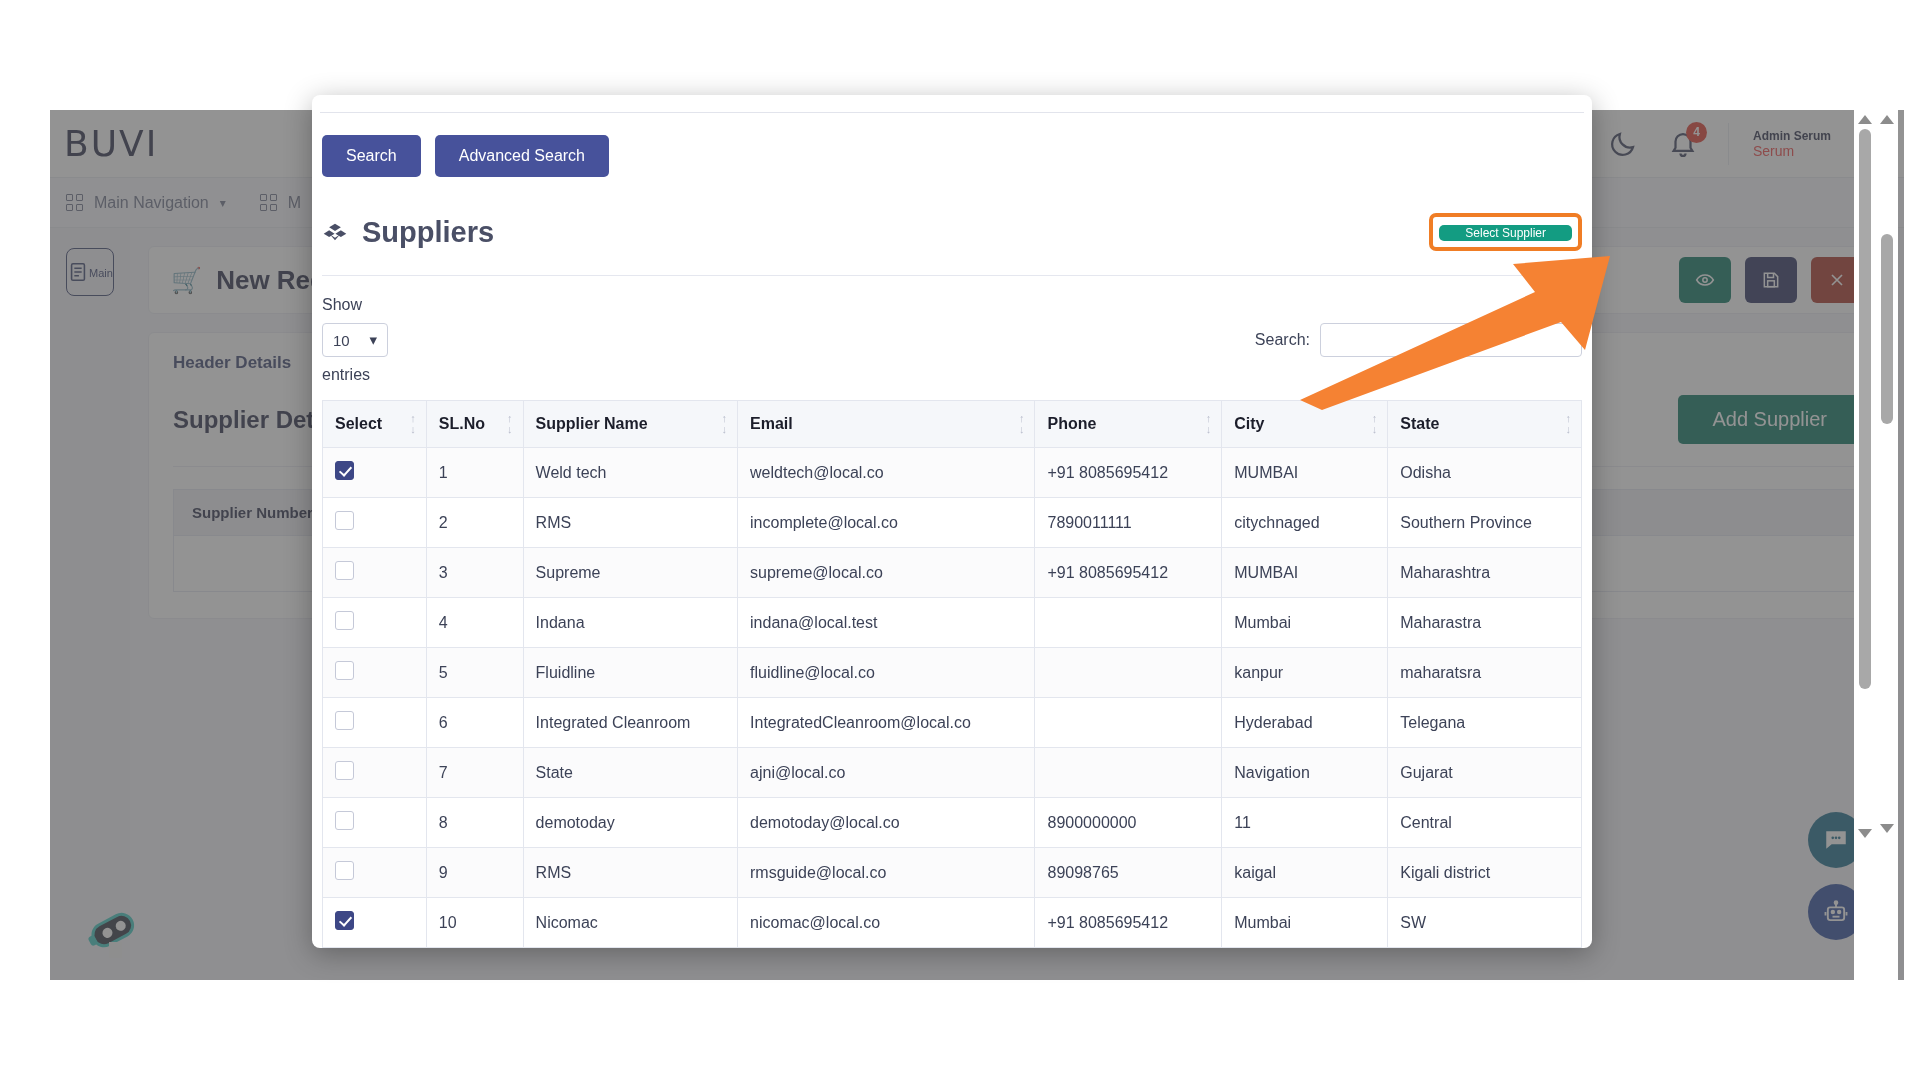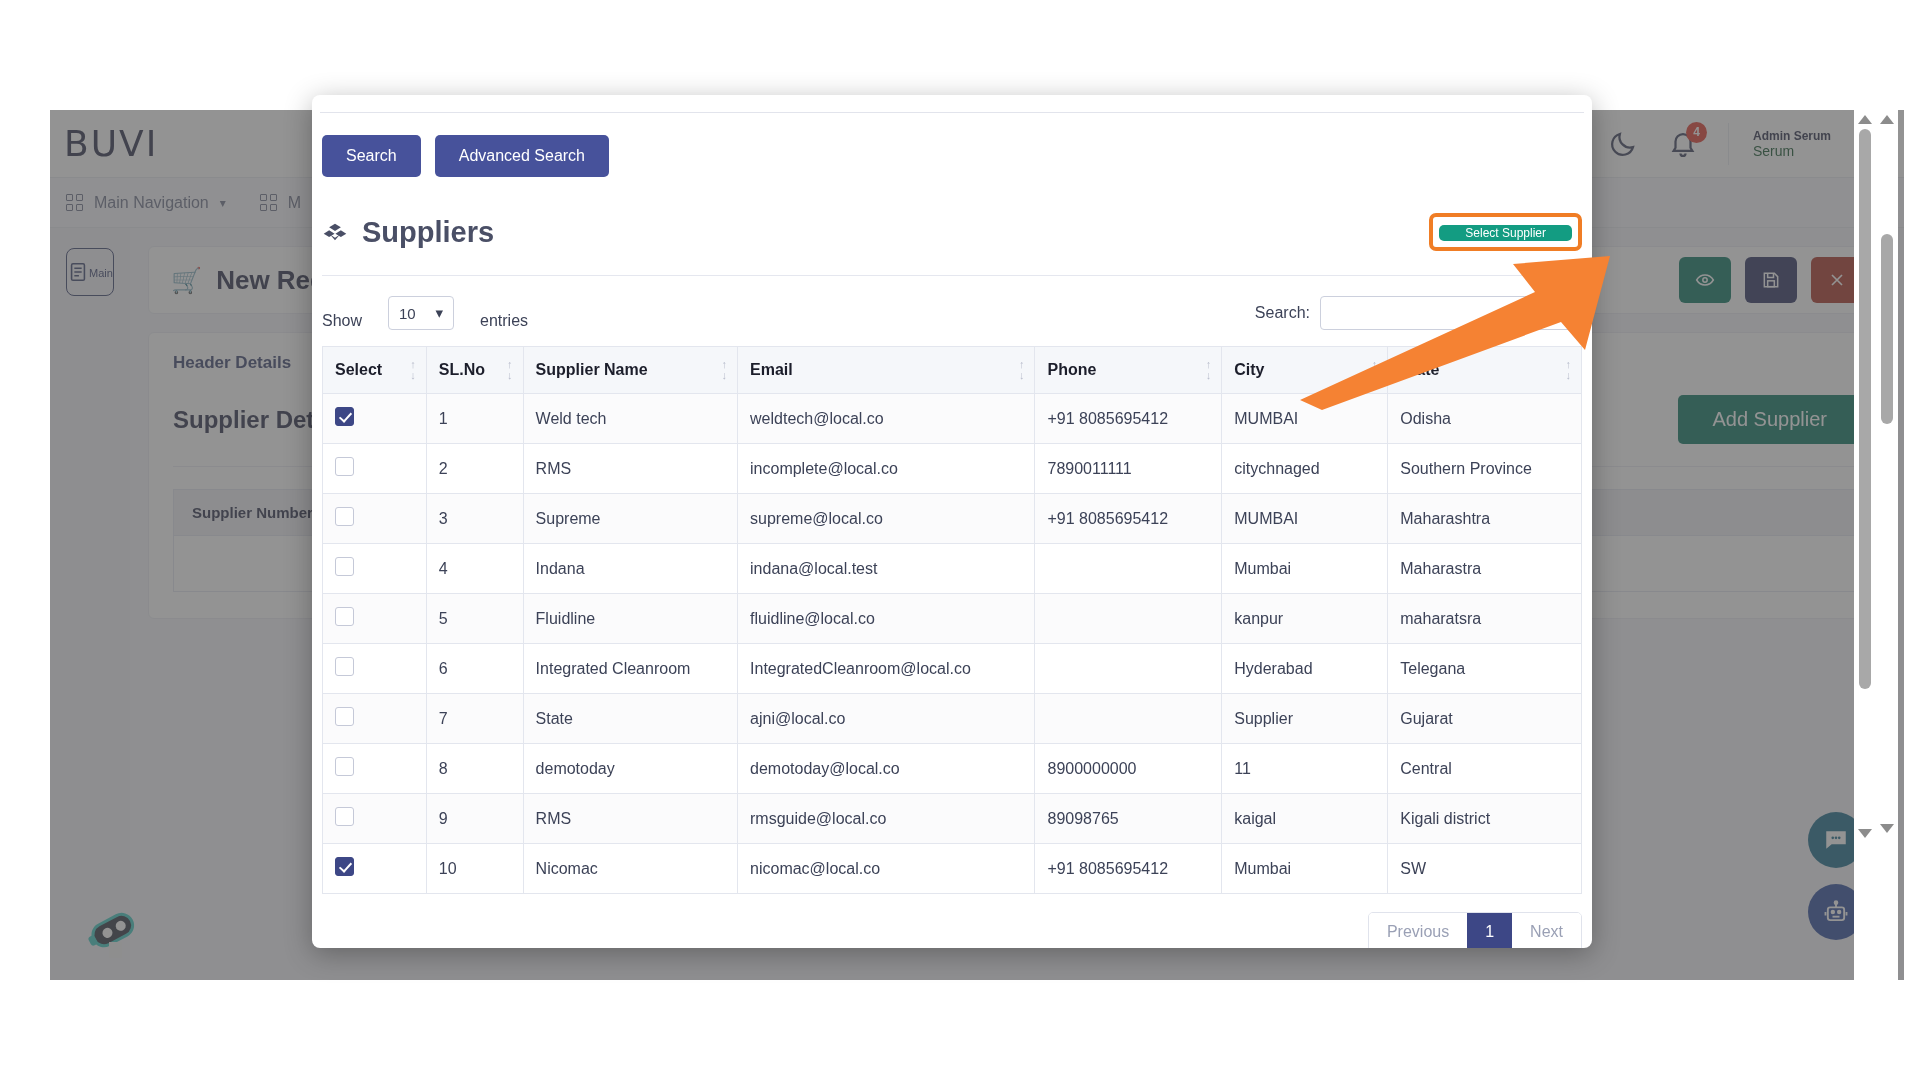--- a/index.html
+++ b/index.html
@@ -51,21 +51,21 @@
     font-size: 12px; font-weight: 700;
     display: flex; align-items: center; justify-content: center;
   }
   .user-box {
     border-left: 1px solid #e7e9ef;
     padding: 6px 20px 6px 24px;
     display: flex; flex-direction: column; justify-content: center;
     min-width: 150px;
   }
   .user-name { font-size: 12px; font-weight: 700; color: #2b2f4a; white-space: nowrap; }
-  .user-sub  { font-size: 14px; color: #14532d; }
+  .user-sub  { font-size: 14px; color: #ef4444; }
 
   
   .navbar {
     position: absolute; left: 0; top: 68px;
     width: 1854px; height: 50px;
     background: #f7f8fb;
     border-bottom: 1px solid #e7e9ef;
     display: flex; align-items: center; gap: 34px;
     padding-left: 16px;
   }
@@ -199,21 +199,21 @@
     position: absolute; left: 0; top: 0; right: 0; bottom: 0;
     border: 4px solid #f07d25; border-radius: 7px; pointer-events: none;
   }
   .modal-divider { border: 0; border-top: 1px solid #e5e7ef; margin: 24px 10px 0 10px; }
 
   .dt-controls {
     display: flex; align-items: center;
     padding: 20px 10px 16px 10px;
     font-size: 16px; color: #3c4257;
   }
-  .dt-len { display: flex; align-items: flex-end; gap: 26px; }
+  .dt-len { display: flex; align-items: flex-start; gap: 9px; flex-direction: column; }
   .dt-select {
     border: 1px solid #ccd0dd; border-radius: 4px;
     padding: 7px 10px; font-size: 15px; color: #3c4257;
     background: #fff; min-width: 66px;
     display: flex; align-items: center; justify-content: space-between; gap: 8px;
     cursor: pointer;
   }
   .dt-search { margin-left: auto; display: flex; align-items: center; gap: 10px; }
   .dt-search input {
     width: 262px; height: 34px;
@@ -552,21 +552,21 @@
             <td></td>
             <td>Hyderabad</td>
             <td>Telegana</td>
           </tr>
           <tr>
             <td><span class="cb"></span></td>
             <td>7</td>
             <td>State</td>
             <td>ajni@local.co</td>
             <td></td>
-            <td>Supplier</td>
+            <td>Navigation</td>
             <td>Gujarat</td>
           </tr>
           <tr>
             <td><span class="cb"></span></td>
             <td>8</td>
             <td>demotoday</td>
             <td>demotoday@local.co</td>
             <td>8900000000</td>
             <td>11</td>
             <td>Central</td>

